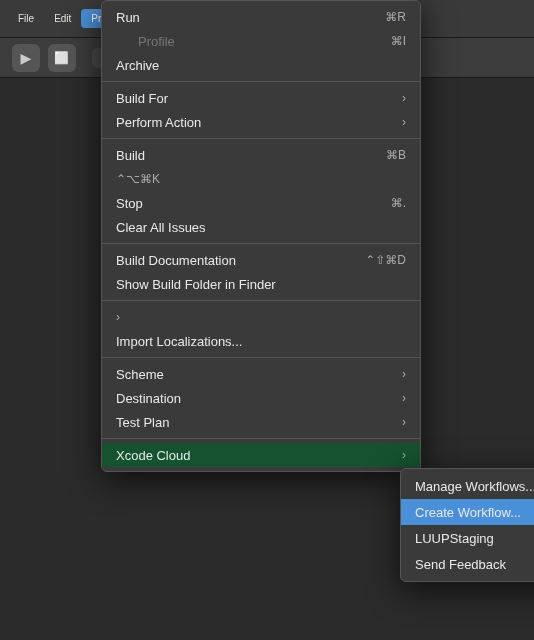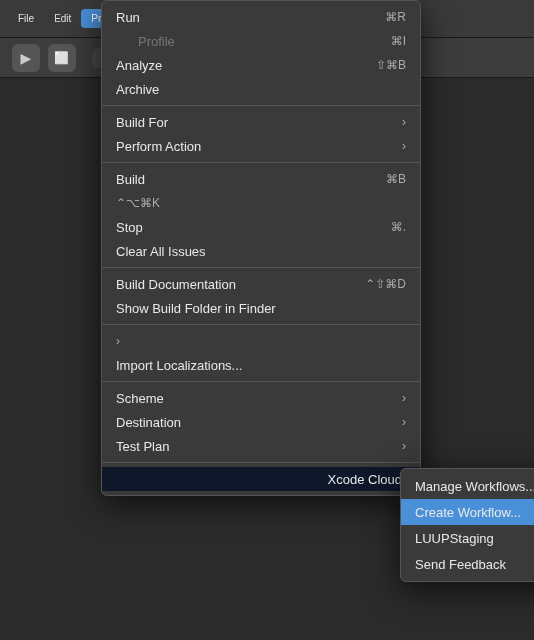--- a/index.html
+++ b/index.html
@@ -194,24 +194,20 @@
 
     <div class="menu-item">
       <span>Run</span>
       <span class="shortcut">⌘R</span>
     </div>
     <div class="menu-item disabled">
       <span>Profile</span>
       <span class="shortcut">⌘I</span>
     </div>
     <div class="menu-item">
-      <span>Analyze</span>
-      <span class="shortcut">⇧⌘B</span>
-    </div>
-    <div class="menu-item">
       <span>Archive</span>
     </div>
 
     <div class="menu-separator"></div>
 
     <div class="menu-item">
       <span>Build For</span>
       <span class="arrow">›</span>
     </div>
     <div class="menu-item">
@@ -265,21 +261,21 @@
       <span>Destination</span>
       <span class="arrow">›</span>
     </div>
     <div class="menu-item">
       <span>Test Plan</span>
       <span class="arrow">›</span>
     </div>
 
     <div class="menu-separator"></div>
 
-    <div class="menu-item xcode-cloud-item" style="background:#0f172a;justify-content:flex-end;">
+    <div class="menu-item xcode-cloud-item" style="background:#14532d;">
       <span>Xcode Cloud</span>
       <span class="arrow">›</span>
     </div>
 
   </div>
 
   <div class="submenu">
     <div class="menu-item">
       <span>Manage Workflows...</span>
     </div>

